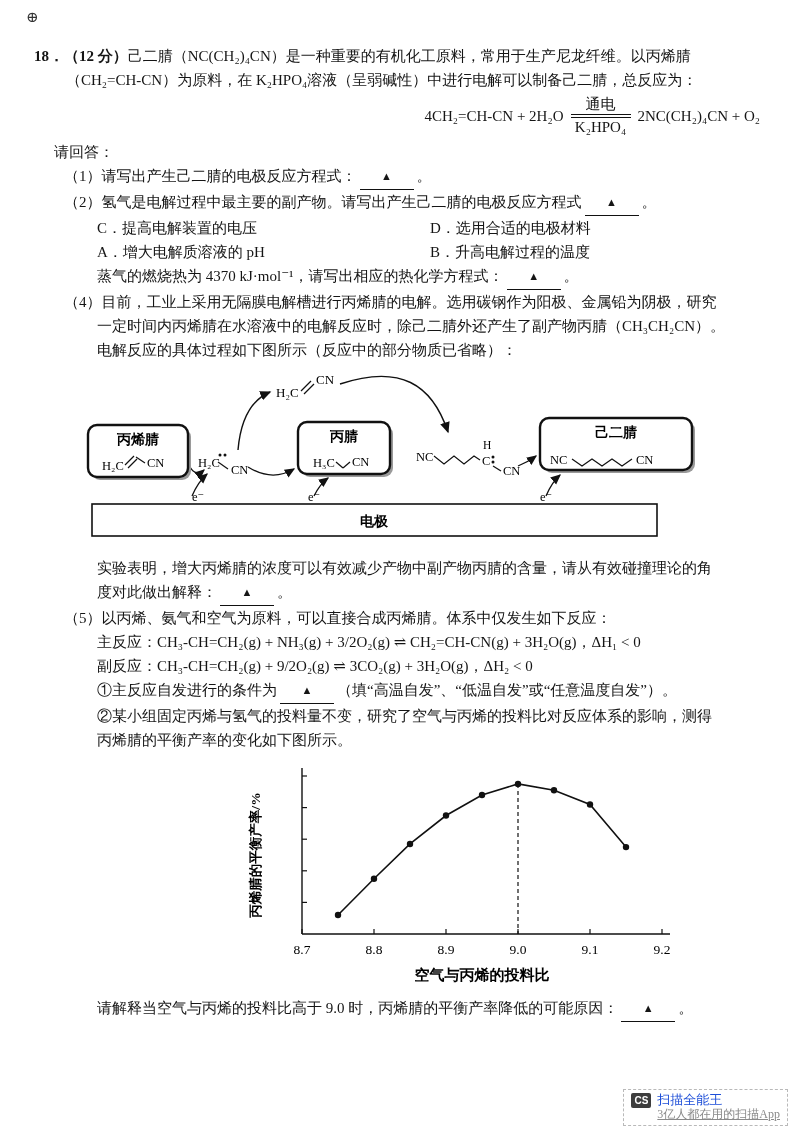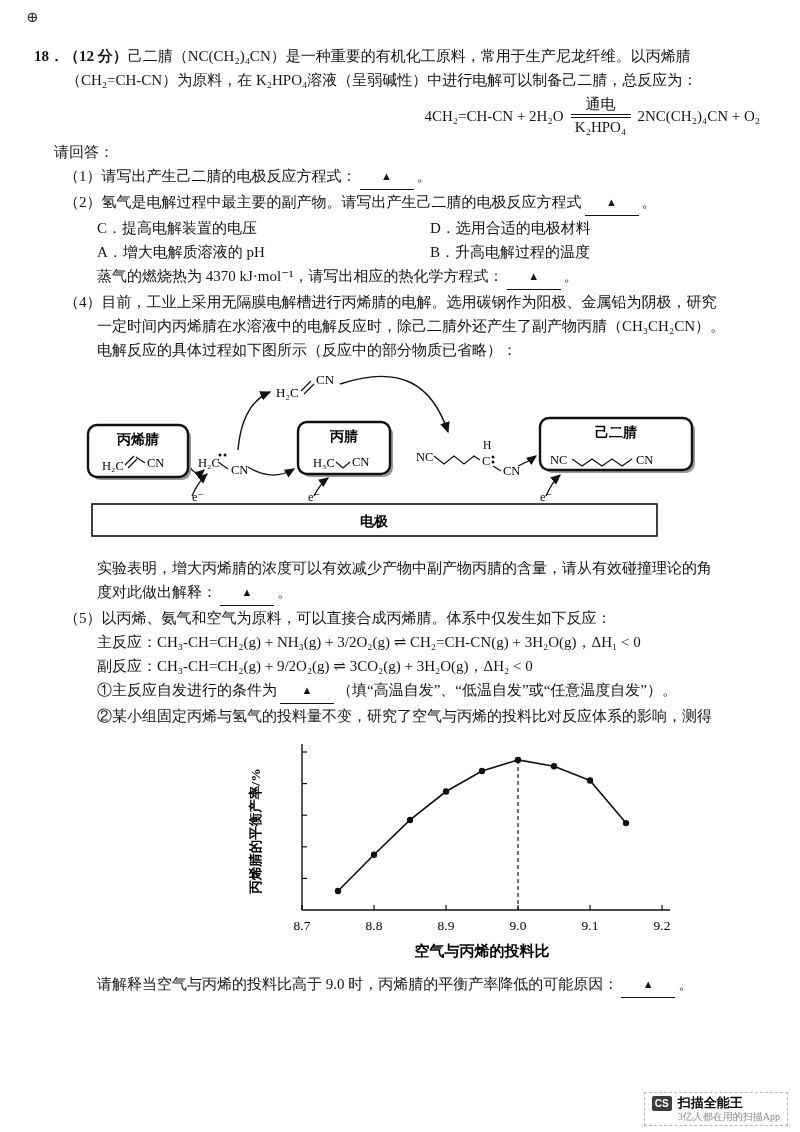--- a/index.html
+++ b/index.html
@@ -26,22 +26,22 @@
   .blank { display:inline-block; min-width:54px; text-align:center; border-bottom:1.3px solid #111; padding:0 8px 1px; margin:0 3px; }
   .blank span { font-size:11px; vertical-align:1px; }
   .opts { padding-left:63px; display:flex; }
   .opts .opt:first-child { width:333px; }
   .diagram-wrap { margin:8px 0 4px 46px; }
   .chart-wrap { margin:6px 0 2px 208px; }
   svg text { font-family:"Liberation Serif","DejaVu Serif",serif; }
   .wm { position:absolute; right:12px; bottom:6px; border:1px dashed #b9b9b9; padding:3px 7px; display:flex; gap:6px; align-items:flex-start; background:#fff; }
   .wm-cs { background:#3d3d3d; color:#fff; font-size:10px; font-weight:700; padding:2px 3px; border-radius:2px; font-family:"Liberation Sans",sans-serif; }
   .wm-text { display:flex; flex-direction:column; line-height:1.15; }
-  .wm-name { font-size:13px; font-weight:700; color:#000000; }
-  .wm-sub { font-size:10px; color:#8a8a8a; }
+  .wm-name { font-size:13px; font-weight:400; color:#1d4ed8; }
+  .wm-sub { font-size:12px; color:#8a8a8a;text-decoration:underline; }
 </style>
 </head>
 <body>
 
 <div class="page">
   <div class="corner">⊕</div>
 
   <div class="line"><span class="bold">18．（12 分）</span><span>己二腈（NC(CH₂)₄CN）是一种重要的有机化工原料，常用于生产尼龙纤维。以丙烯腈</span></div>
   <div class="line t1">（CH₂=CH-CN）为原料，在 K₂HPO₄溶液（呈弱碱性）中进行电解可以制备己二腈，总反应为：</div>
 
@@ -159,20 +159,21 @@
   </div>
 
   <div class="line tc">实验表明，增大丙烯腈的浓度可以有效减少产物中副产物丙腈的含量，请从有效碰撞理论的角</div>
   <div class="line tc"><span>度对此做出解释：</span><span class="blank"><span>▲</span></span><span>。</span></div>
 
   <div class="line ti"><span>（5）</span><span>以丙烯、氨气和空气为原料，可以直接合成丙烯腈。体系中仅发生如下反应：</span></div>
   <div class="line tc">主反应：CH₃-CH=CH₂(g) + NH₃(g) + 3/2O₂(g) ⇌ CH₂=CH-CN(g) + 3H₂O(g)，ΔH₁ &lt; 0</div>
   <div class="line tc">副反应：CH₃-CH=CH₂(g) + 9/2O₂(g) ⇌ 3CO₂(g) + 3H₂O(g)，ΔH₂ &lt; 0</div>
   <div class="line tc"><span>①主反应自发进行的条件为</span><span class="blank"><span>▲</span></span><span>（填“高温自发”、“低温自发”或“任意温度自发”）。</span></div>
   <div class="line tc">②某小组固定丙烯与氢气的投料量不变，研究了空气与丙烯的投料比对反应体系的影响，测得</div>
+  <div class="line tc">丙烯腈的平衡产率的变化如下图所示。</div>
 
   <div class="chart-wrap">
     <svg id="chart" width="450" height="232" viewBox="0 0 450 232">
         <line x1="60" y1="10" x2="60" y2="176" stroke="#111" stroke-width="1.4"></line>
         <line x1="60" y1="176" x2="428" y2="176" stroke="#111" stroke-width="1.4"></line>
         <line x1="60" y1="176" x2="60" y2="171" stroke="#111" stroke-width="1.2"></line>
         <text x="60" y="196" text-anchor="middle" font-size="13.5">8.7</text>
         <line x1="132.00000000000102" y1="176" x2="132.00000000000102" y2="171" stroke="#111" stroke-width="1.2"></line>
         <text x="132.00000000000102" y="196" text-anchor="middle" font-size="13.5">8.8</text>
         <line x1="204.00000000000077" y1="176" x2="204.00000000000077" y2="171" stroke="#111" stroke-width="1.2"></line>

